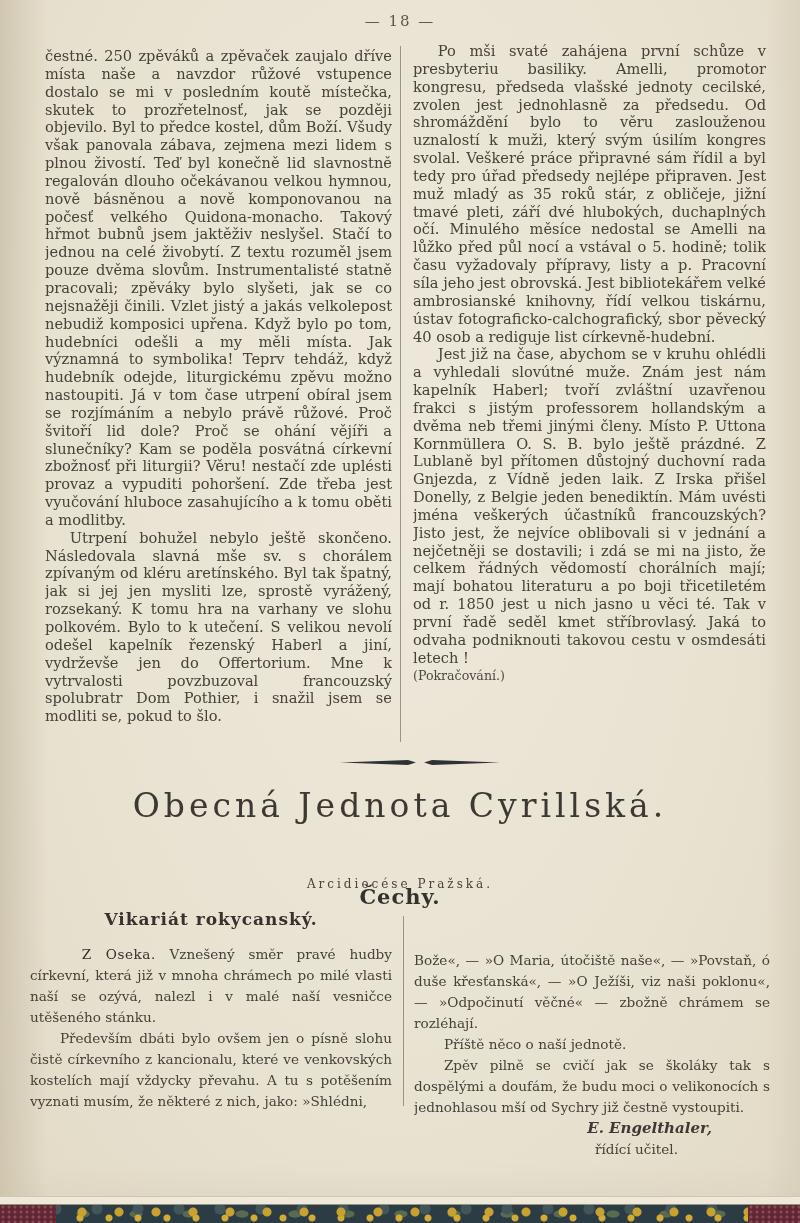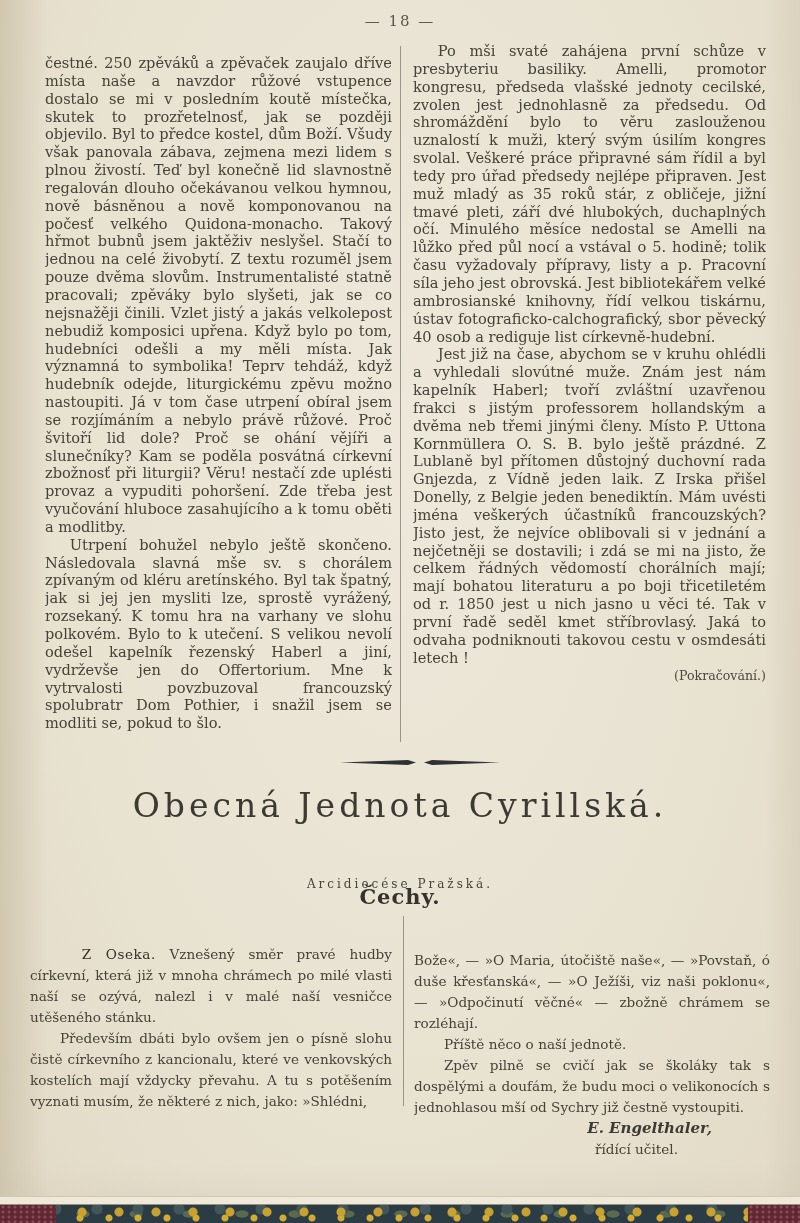--- a/index.html
+++ b/index.html
@@ -21,26 +21,26 @@
     position:absolute;top:12px;left:0;width:100%;
     text-align:center;font-size:15px;letter-spacing:2px;color:#5a564b;
   }
   .col{
     position:absolute;text-align:justify;
     font-size:14.6px;line-height:17.85px;color:#454238;
     overflow:hidden;
   }
   .col p{margin:0;}
   .col p.ind{text-indent:1.7em;}
-  .tl{left:45px;top:54px;width:347px;height:702px;}
+  .tl{left:45px;top:47px;width:347px;height:702px;}
   .tr{left:413px;top:42px;width:353px;height:702px;}
   .vrule{position:absolute;width:1px;background:#6e6a5e;opacity:.65;}
   .vrule.top{left:400px;top:46px;height:696px;}
   .vrule.bot{left:403px;top:916px;height:190px;}
-  .continuation{text-align:right;font-size:12.6px;margin-top:3px;color:#4c4940;}
+  .continuation{text-align:left;font-size:12.6px;margin-top:3px;color:#4c4940;}
   .ornament{position:absolute;left:340px;top:752px;}
   .sec-title{
     position:absolute;top:786px;left:0;width:100%;text-align:center;
     font-size:33px;letter-spacing:4px;color:#3b3932;font-weight:400;
   }
   .sec-region{
     position:absolute;top:838px;left:0;width:100%;text-align:center;
     font-size:21px;font-weight:bold;letter-spacing:1px;color:#34322c;margin-top:46px;
   }
   .sec-diocese{
@@ -112,20 +112,21 @@
   <div class="ornament">
     <svg width="160" height="9" viewBox="0 0 160 9">
       <polygon points="0,4.5 68,2.1 76,4.5 68,6.9" fill="#2f3234"></polygon>
       <polygon points="160,4.5 92,2.1 84,4.5 92,6.9" fill="#2f3234"></polygon>
     </svg>
   </div>
 
   <div class="sec-title">Obecná Jednota Cyrillská.</div>
   <div class="sec-region">Čechy.</div>
   <div class="sec-diocese">Arcidiecése Pražská.</div>
+  <div class="vik-heading">Vikariát rokycanský.</div>
 
   <div class="bcol bl">
     <p class="lead-par"><span class="lead">Z Oseka.</span> <span>Vznešený směr pravé hudby církevní, která již v mnoha chrámech po milé vlasti naší se ozývá, nalezl i v malé naší vesničce utěšeného stánku.</span></p>
     <p class="ind">Především dbáti bylo ovšem jen o písně slohu čistě církevního z kancionalu, které ve venkovských kostelích mají vždycky převahu. A tu s potěšením vyznati musím, že některé z nich, jako: »Shlédni,</p>
   </div>
 
   <div class="vrule bot"></div>
 
   <div class="bcol br">
     <p>Bože«, — »O Maria, útočiště naše«, — »Povstaň, ó duše křesťanská«, — »O Ježíši, viz naši poklonu«, — »Odpočinutí věčné« — zbožně chrámem se rozléhají.</p>

